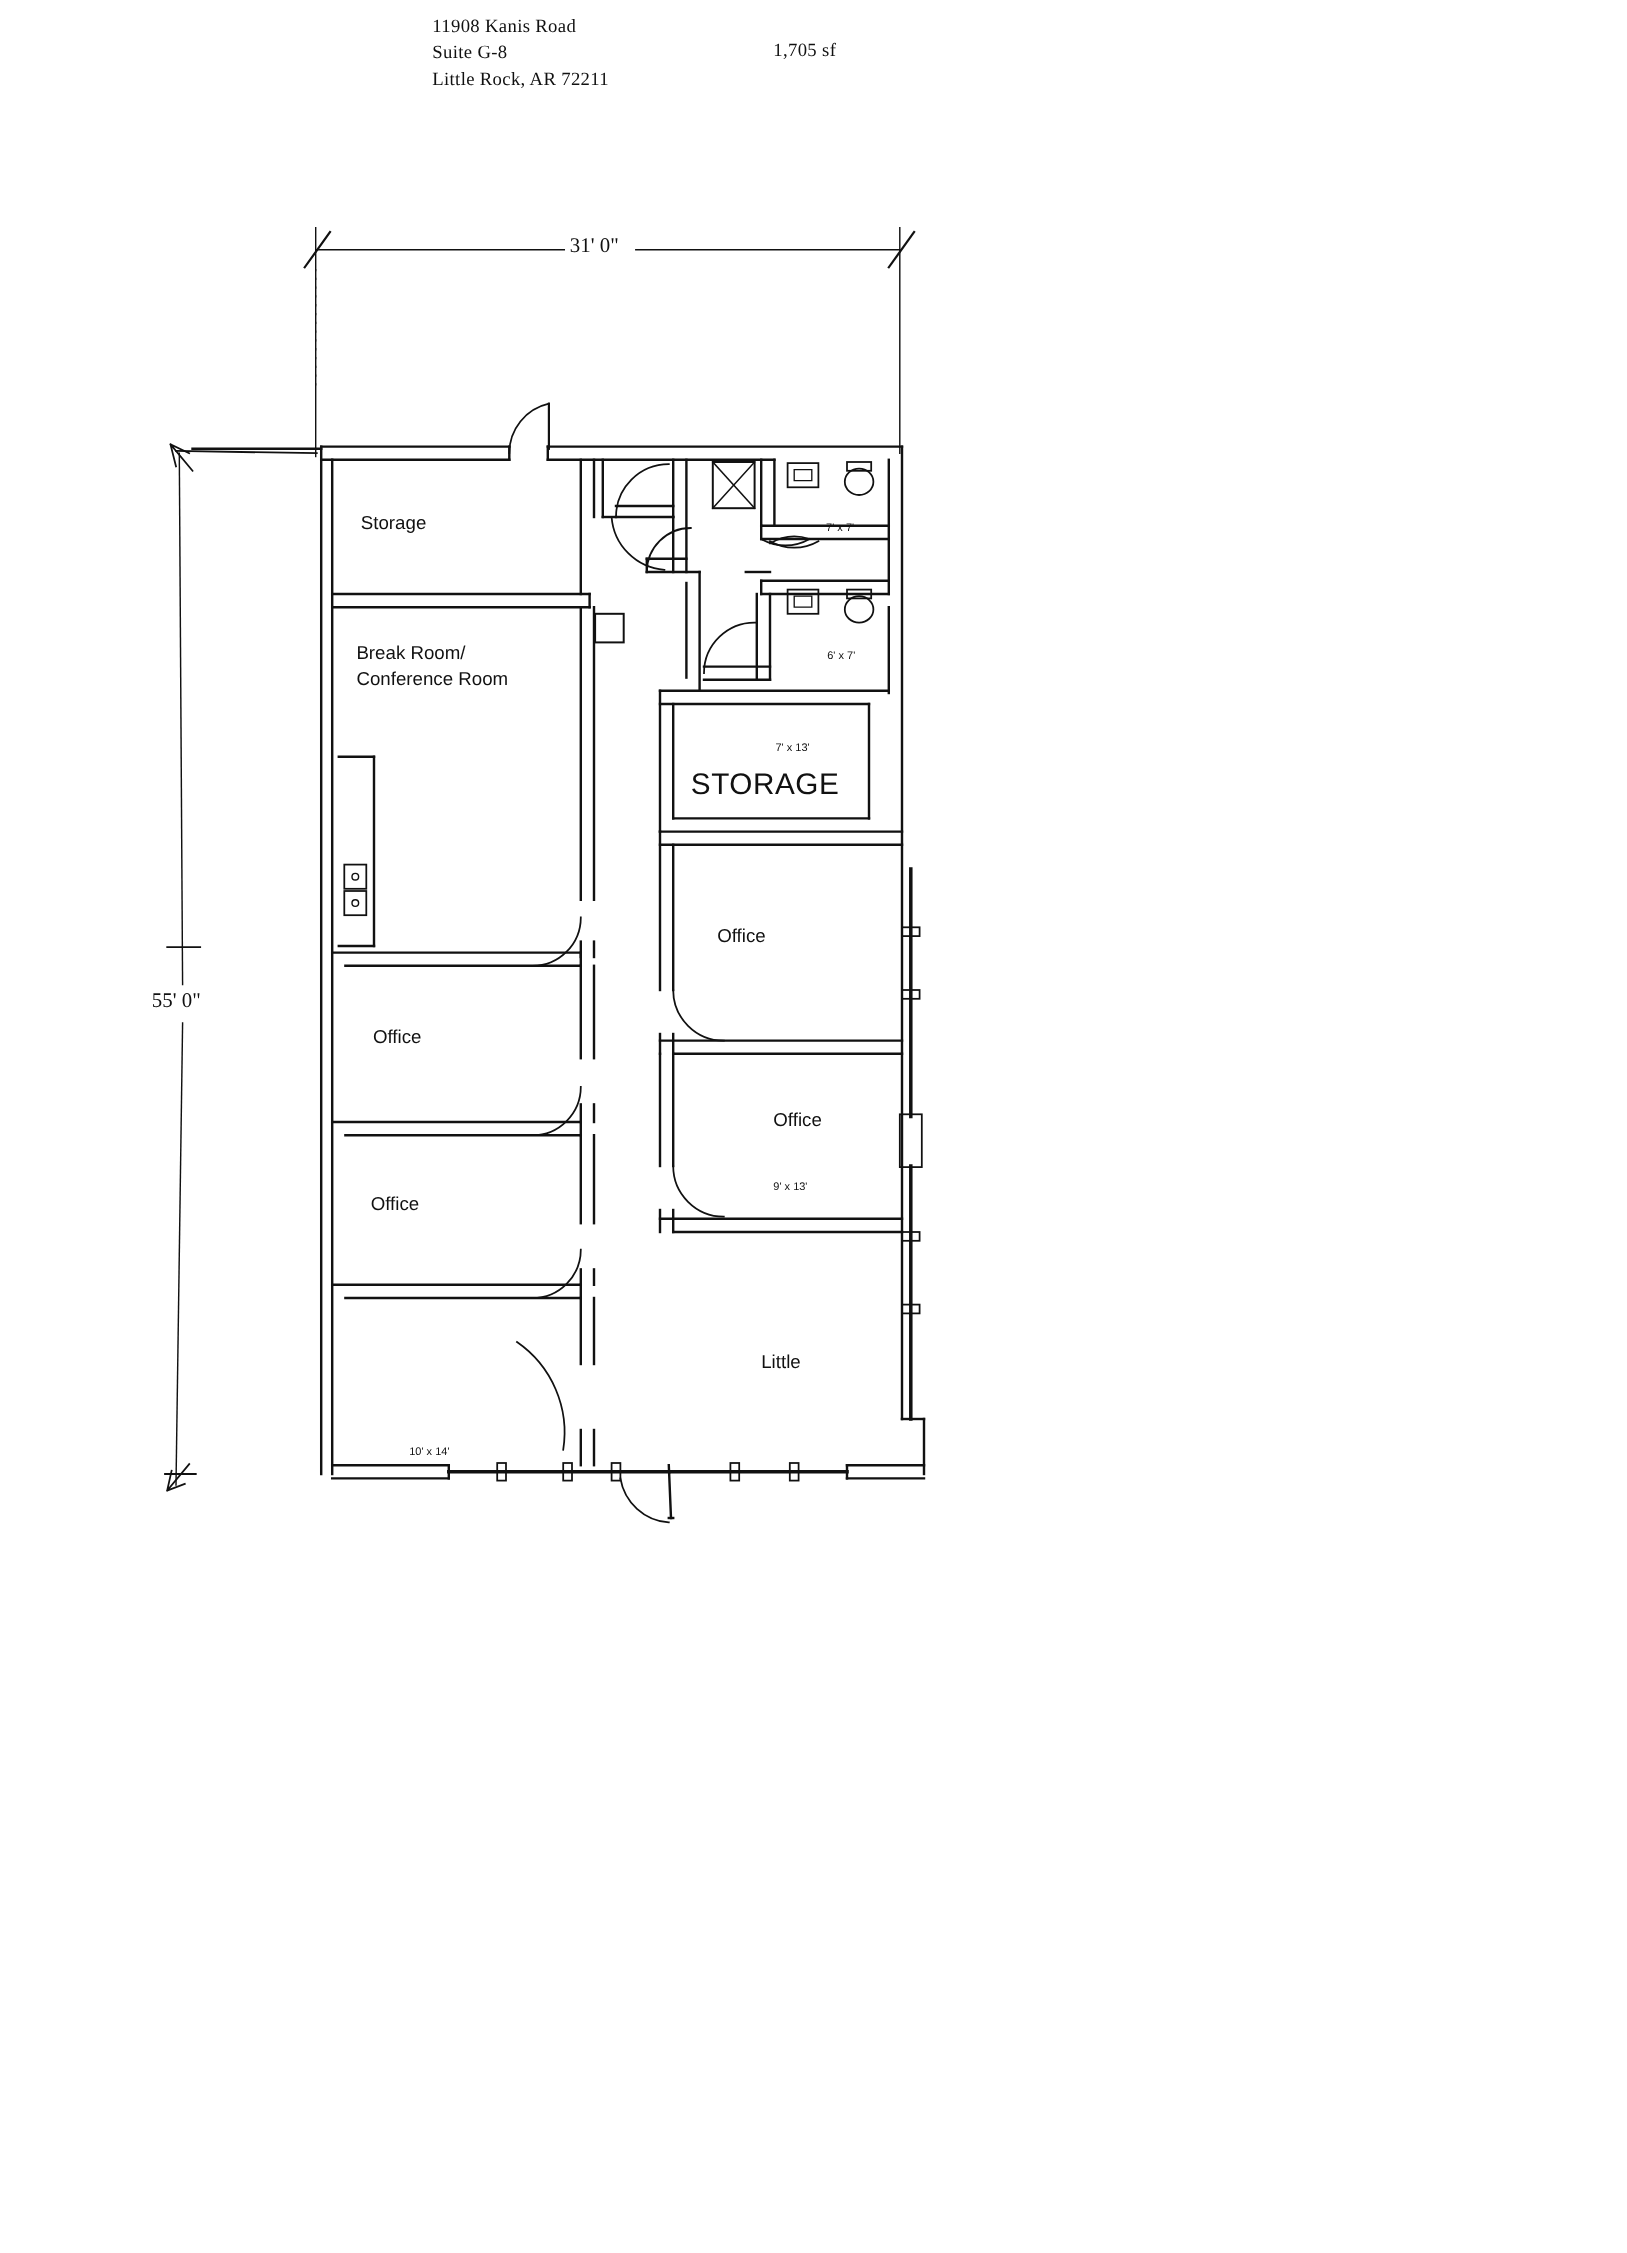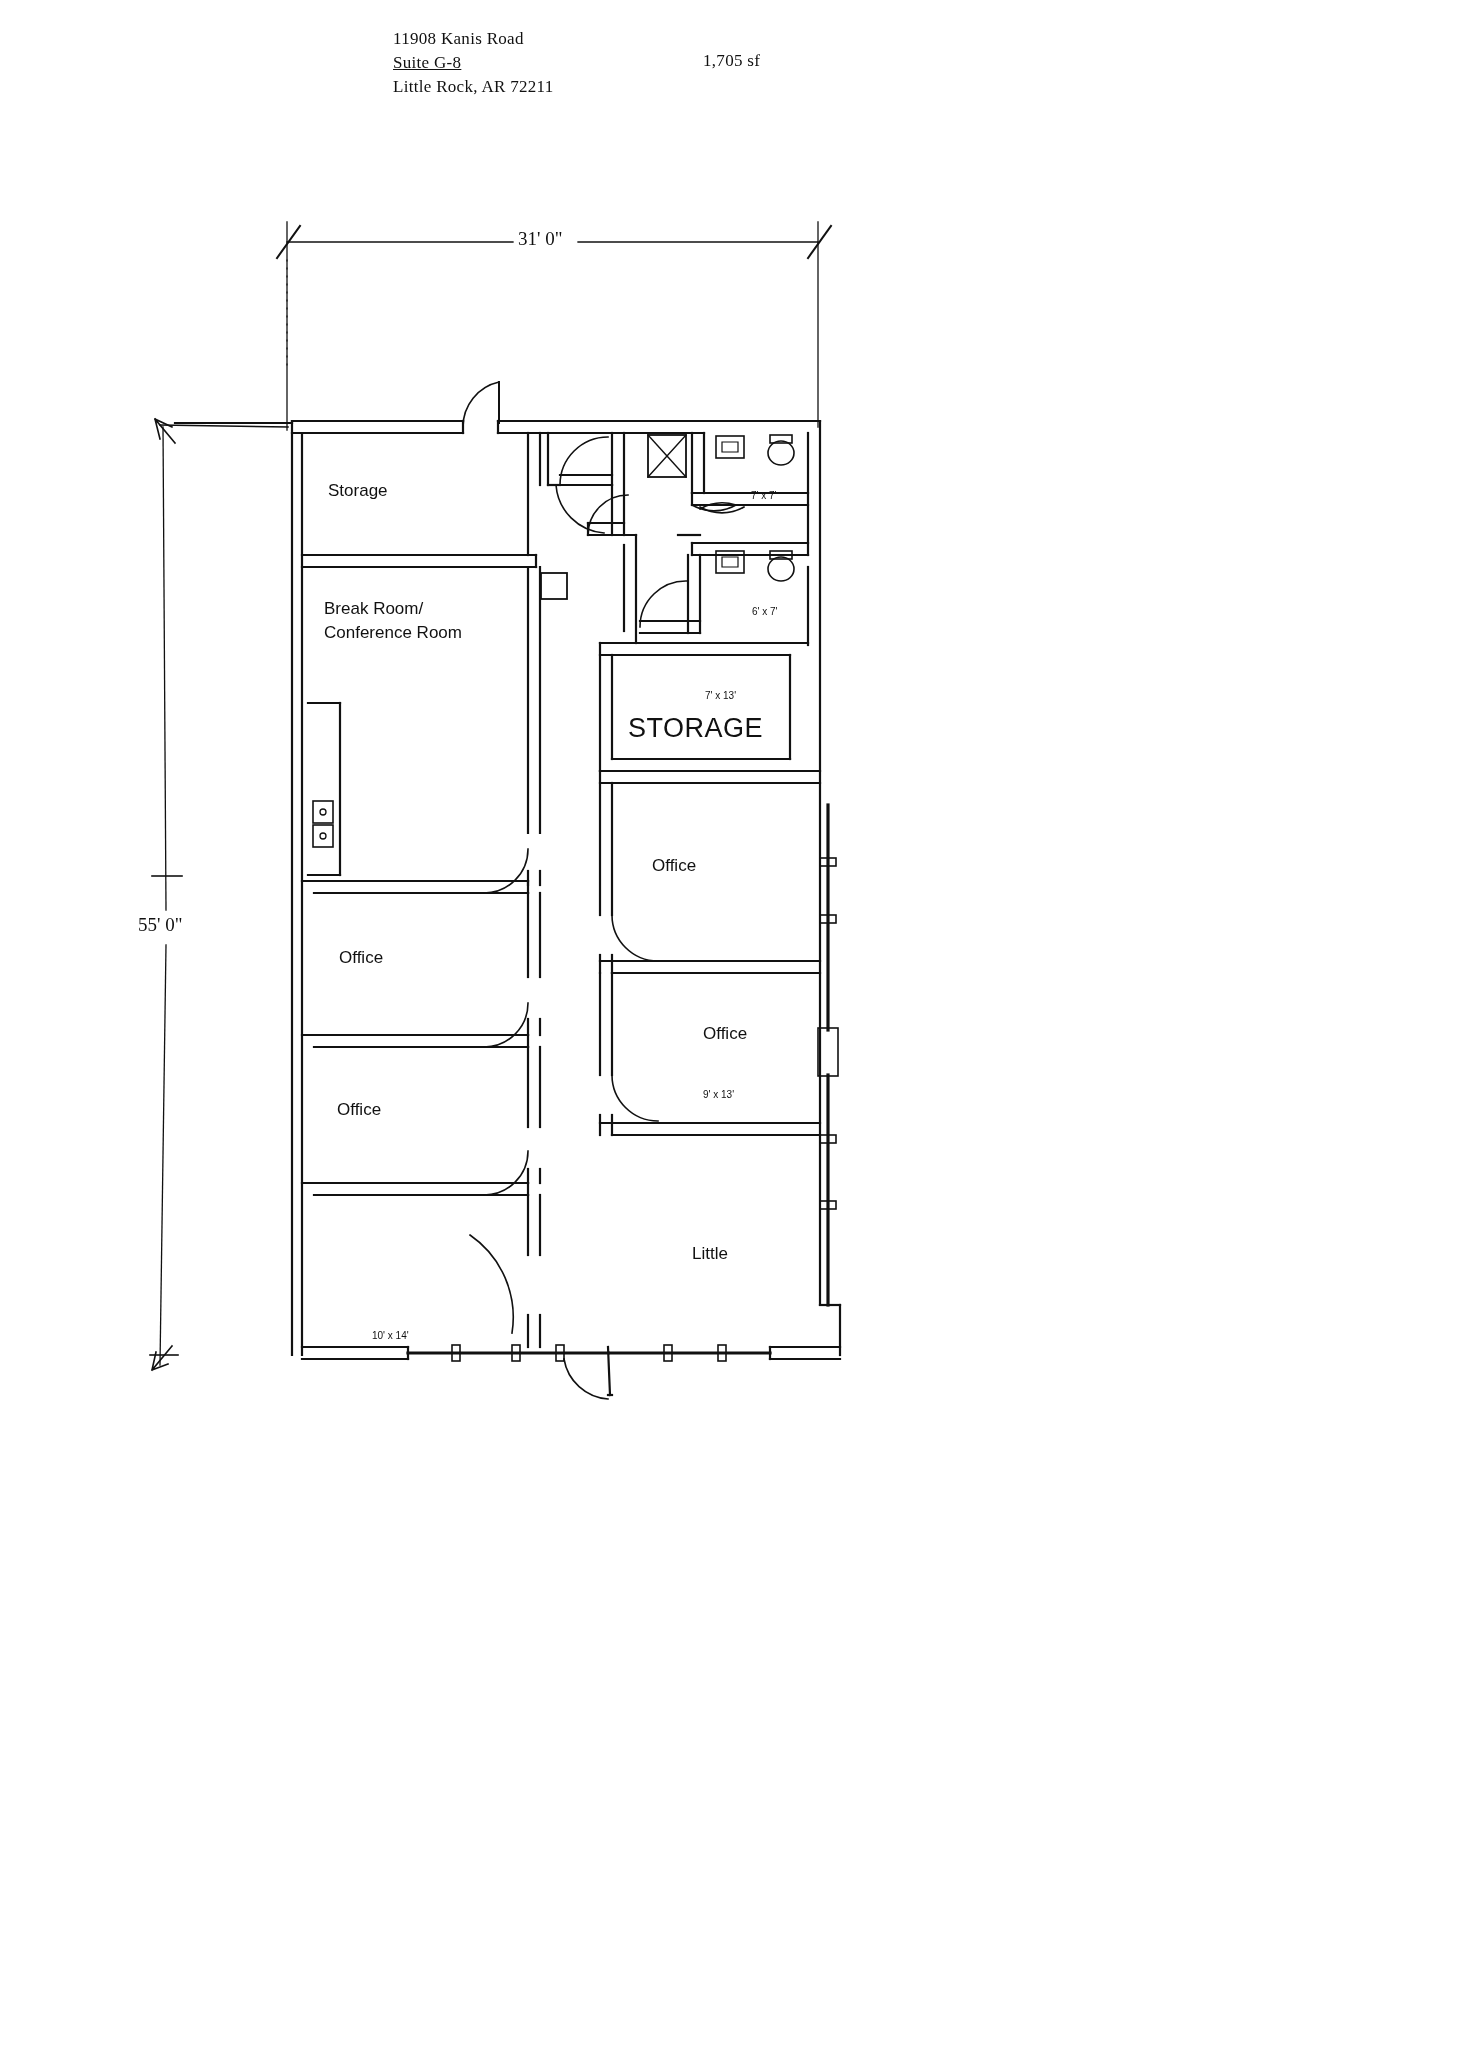--- a/index.html
+++ b/index.html
@@ -10,34 +10,34 @@
   body {
     width: 1479px;
     height: 2048px;
     position: relative;
     font-family: "Liberation Sans", sans-serif;
     color: #000;
     overflow: hidden;
   }
   #sheet {
     position: absolute;
-    left: 0; top: 15px;
+    left: 0; top: 0;
     width: 1479px;
     height: 1609px;
   }
   .hdr {
     position: absolute;
     font-family: "Liberation Serif", serif;
     font-size: 17px;
     letter-spacing: 0.3px;
     color: #111;
     white-space: nowrap;
   }
   .hdr-l1 { left: 393px; top: 14px; }
-  .hdr-l2 { left: 393px; top: 38px; text-decoration: underline; }
+  .hdr-l2 { left: 393px; top: 38px; }
   .hdr-l3 { left: 393px; top: 62px; }
   .hdr-sf { left: 703px; top: 36px; }
 
   .dimtxt {
     position: absolute;
     font-family: "Liberation Serif", serif;
     font-size: 19px;
     color: #111;
     white-space: nowrap;
   }

